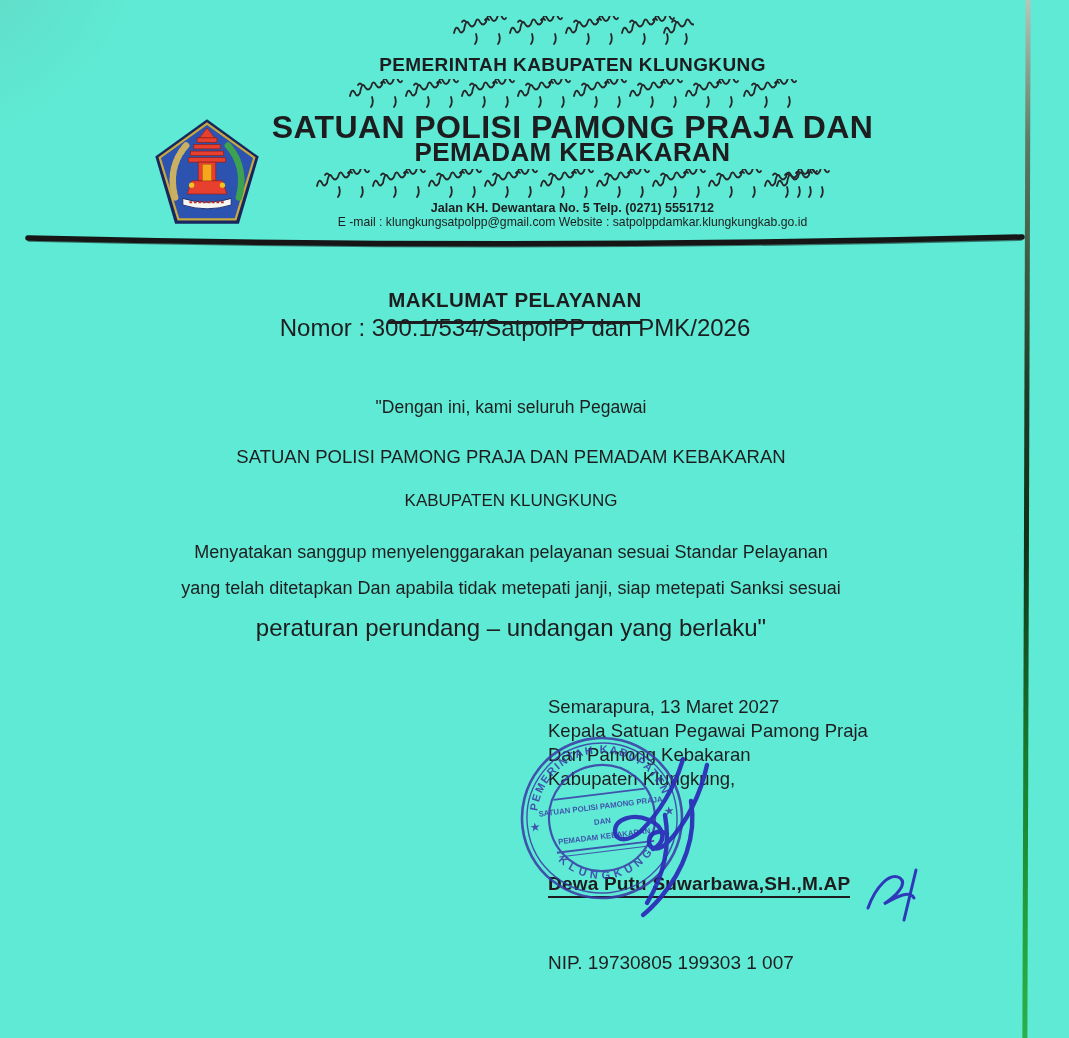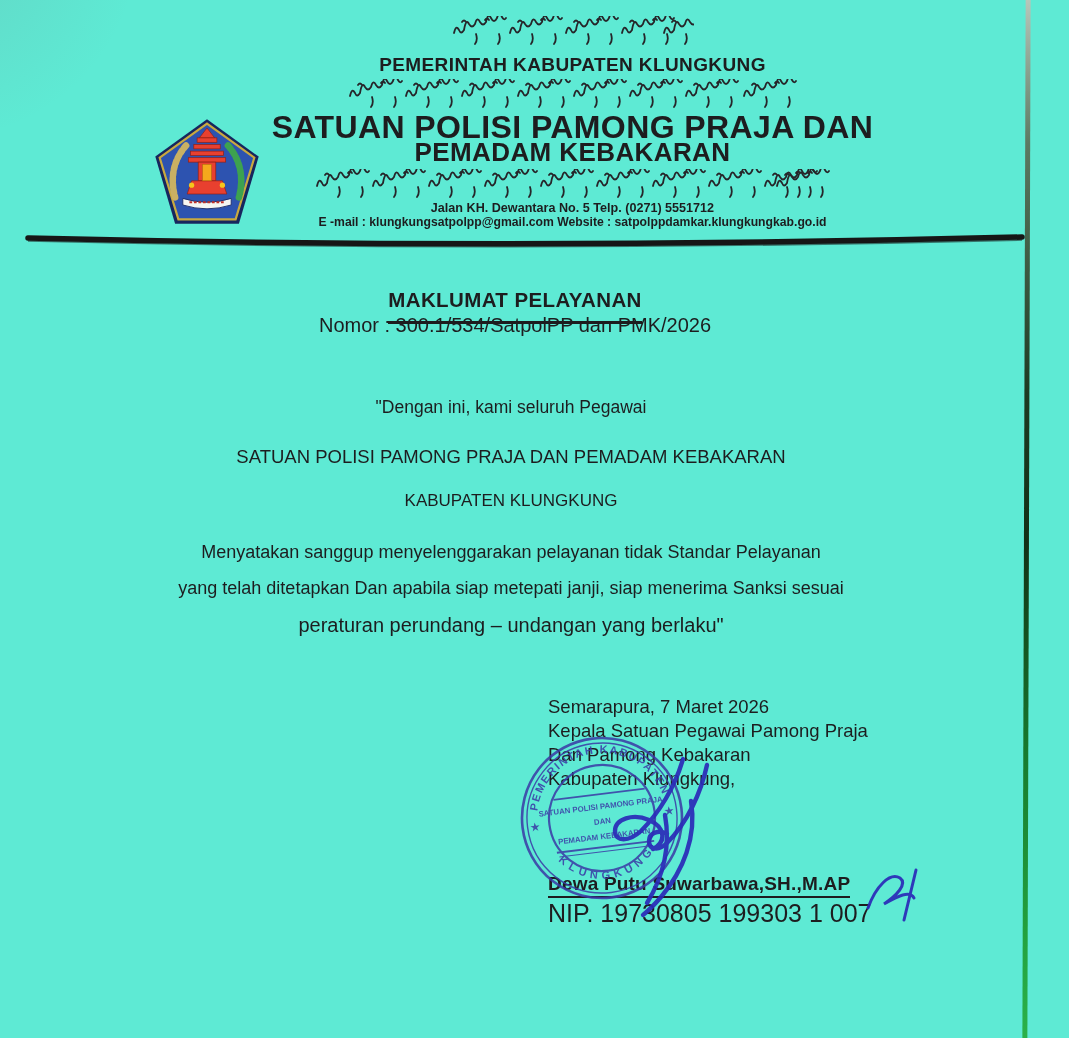--- a/index.html
+++ b/index.html
@@ -16,42 +16,42 @@
   .scan-edge{position:absolute;left:1024px;top:-4px;width:5px;height:1050px;
     transform:rotate(0.18deg);
     background:linear-gradient(180deg,#b9c9bd 0%,#5c7a63 14%,#1d3a22 38%,#123016 52%,#177a2e 72%,#23a33f 90%,#2bb24a 100%);}
   .abs{position:absolute;}
   
   .header-text{position:absolute;left:105px;top:0;width:935px;text-align:center;}
   .gov-name{position:absolute;top:54px;width:100%;font-size:19px;font-weight:bold;letter-spacing:.4px;}
   .agency1{position:absolute;top:109px;width:100%;font-size:32px;font-weight:bold;letter-spacing:.4px;}
   .agency2{position:absolute;top:137px;width:100%;font-size:26px;font-weight:bold;letter-spacing:.4px;}
   .addr{position:absolute;top:201px;width:100%;font-size:12.6px;font-weight:bold;}
-  .contact{position:absolute;top:215px;width:100%;font-size:12.2px;font-weight:bold;}
+  .contact{position:absolute;top:215px;width:100%;font-size:12.2px;font-weight:normal;}
   
   .title-block{position:absolute;left:0;top:0;width:1030px;text-align:center;}
   .doc-title{position:absolute;top:288px;width:100%;font-size:20.5px;font-weight:bold;letter-spacing:.4px;}
   .doc-title span{display:inline-block;border-bottom:3px solid #1d1d1f;padding-bottom:9px;}
-  .doc-number{position:absolute;top:314px;width:100%;font-size:20px;}
+  .doc-number{position:absolute;top:314px;width:100%;font-size:24px;}
   
   .body-block{position:absolute;left:0;top:0;width:1022px;text-align:center;}
   .bl1{position:absolute;top:397px;width:100%;font-size:17.5px;}
   .bl2{position:absolute;top:446px;width:100%;font-size:18.5px;}
   .bl3{position:absolute;top:491px;width:100%;font-size:17px;}
   .pl1{position:absolute;top:542px;width:100%;font-size:18px;}
   .pl2{position:absolute;top:578px;width:100%;font-size:18px;}
-  .pl3{position:absolute;top:614px;width:100%;font-size:20px;text-align:center;}
+  .pl3{position:absolute;top:614px;width:100%;font-size:24px;text-align:center;}
   
   .sig-block{position:absolute;left:548px;top:0;width:480px;font-size:18.5px;}
   .sg1{position:absolute;top:696px;}
   .sg2{position:absolute;top:720px;}
   .sg3{position:absolute;top:744px;}
   .sg4{position:absolute;top:768px;}
   .sig-name{position:absolute;top:873px;font-size:19px;font-weight:bold;border-bottom:2.6px solid #1d1d1f;padding-bottom:1px;letter-spacing:.2px;}
-  .sig-nip{position:absolute;top:899px;font-size:25px;}
+  .sig-nip{position:absolute;top:952px;font-size:19px;}
   .hidden-defs{position:absolute;width:0;height:0;overflow:hidden;}
 </style>
 </head>
 <body>
 
 <div class="page">
 
   <svg class="hidden-defs" aria-hidden="true">
     <defs>
       <path id="bs-motif" d="M2,17 q2,-9 5,-3 q2,5 5,0 q2,-12 5,-6 q3,5 6,0 q2,-8 5,-2 q3,5 6,0 q2,-10 5,-4 q3,6 6,0 q2,-7 5,-1 q2,4 4,1 M10,6 q2,-3 4,0 M33,4 q2,-3 4,0 M24,18 q2,6 -1,10 M47,18 q2,6 -1,10"></path>
@@ -143,27 +143,27 @@
     <div class="doc-title">
       <span>MAKLUMAT PELAYANAN</span>
     </div>
     <div class="doc-number">Nomor : 300.1/534/SatpolPP dan PMK/2026</div>
   </div>
 
   <div class="body-block">
     <div class="bl1">"Dengan ini, kami seluruh Pegawai</div>
     <div class="bl2">SATUAN POLISI PAMONG PRAJA DAN PEMADAM KEBAKARAN</div>
     <div class="bl3">KABUPATEN KLUNGKUNG</div>
-    <div class="pl1">Menyatakan sanggup menyelenggarakan pelayanan tidak Standar Pelayanan</div>
-    <div class="pl2">yang telah ditetapkan Dan apabila siap metepati janji, siap menerima Sanksi sesuai</div>
+    <div class="pl1">Menyatakan sanggup menyelenggarakan pelayanan sesuai Standar Pelayanan</div>
+    <div class="pl2">yang telah ditetapkan Dan apabila tidak metepati janji, siap metepati Sanksi sesuai</div>
     <div class="pl3">peraturan perundang – undangan yang berlaku"</div>
   </div>
 
   <div class="sig-block">
-    <div class="sg1">Semarapura, 7 Maret 2026</div>
+    <div class="sg1">Semarapura, 13 Maret 2027</div>
     <div class="sg2">Kepala Satuan Pegawai Pamong Praja</div>
     <div class="sg3">Dan Pamong Kebakaran</div>
     <div class="sg4">Kabupaten Klungkung,</div>
     <div class="sig-name">Dewa Putu Suwarbawa,SH.,M.AP</div>
     <div class="sig-nip">NIP. 19730805 199303 1 007</div>
   </div>
 
   <svg class="abs" style="left:518px;top:734px;" width="168" height="168" viewBox="0 0 168 168" role="img">
     <g transform="rotate(-7 84 84)" opacity="0.86">
       <g fill="none" stroke="#3b3ba6">

